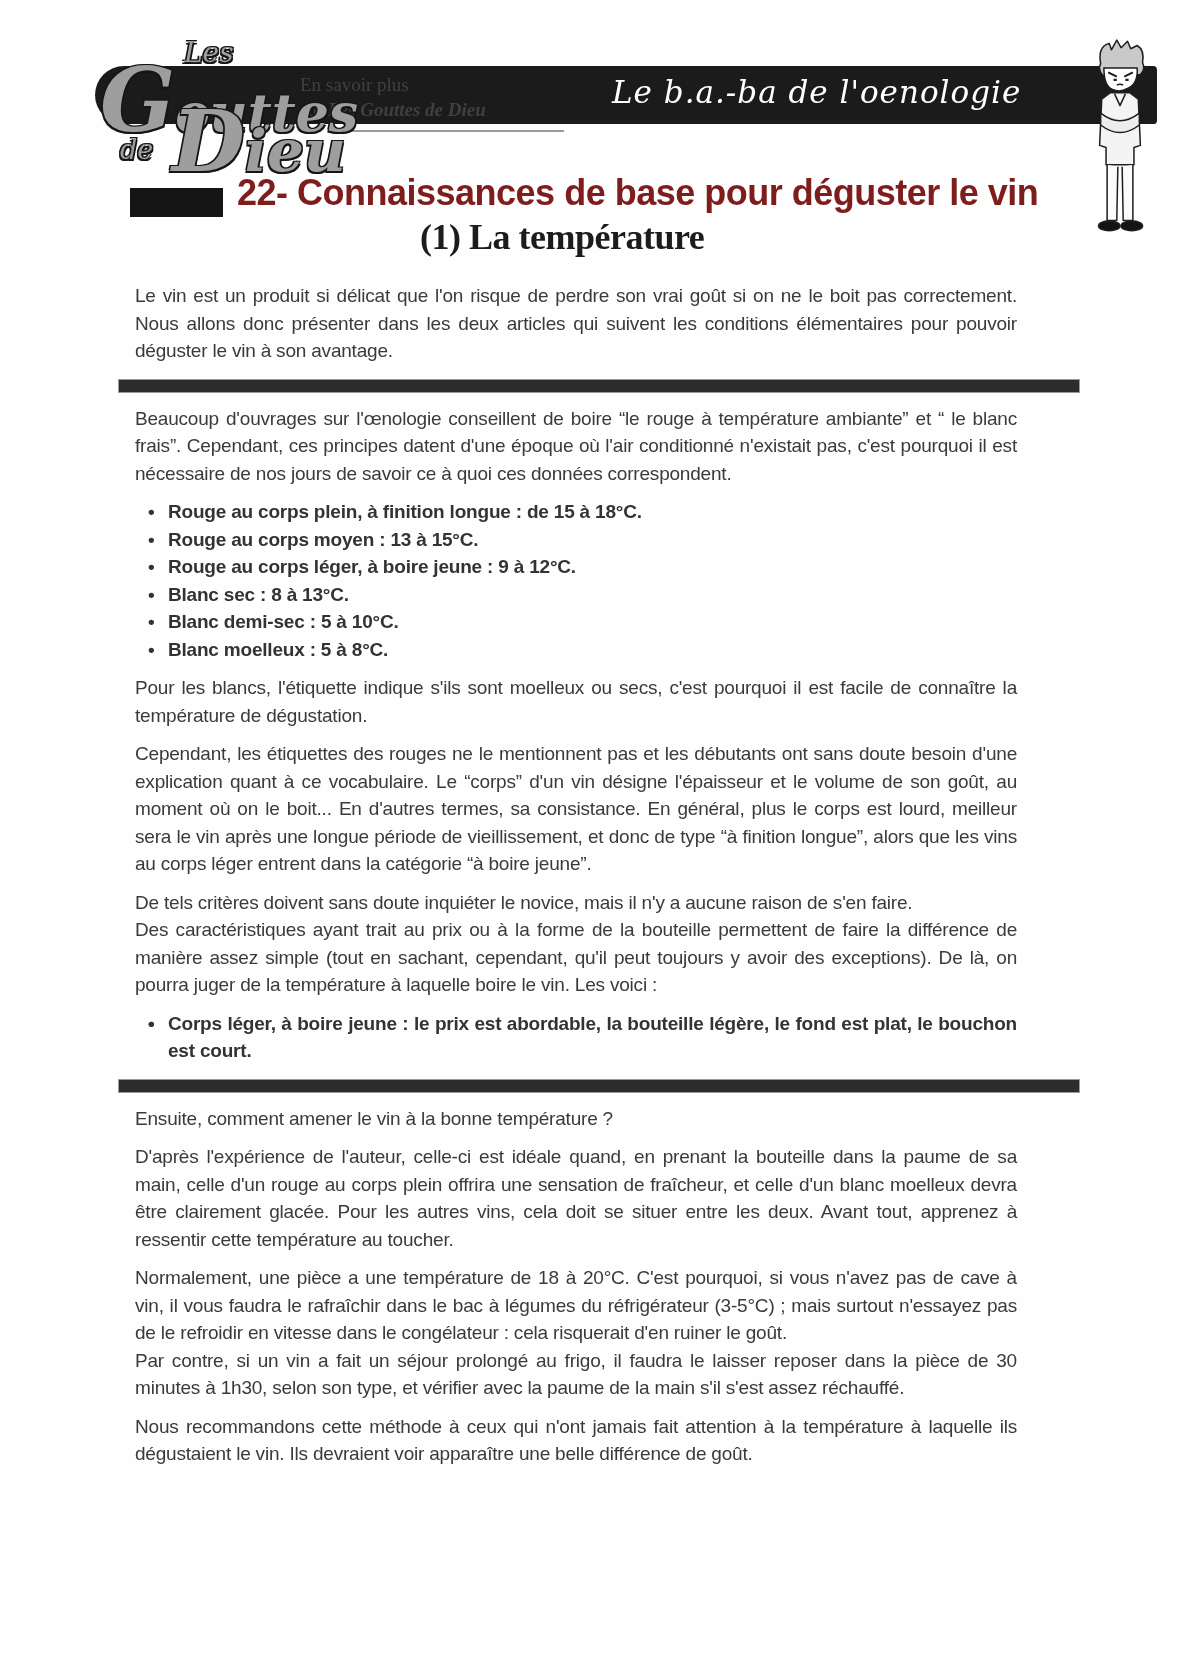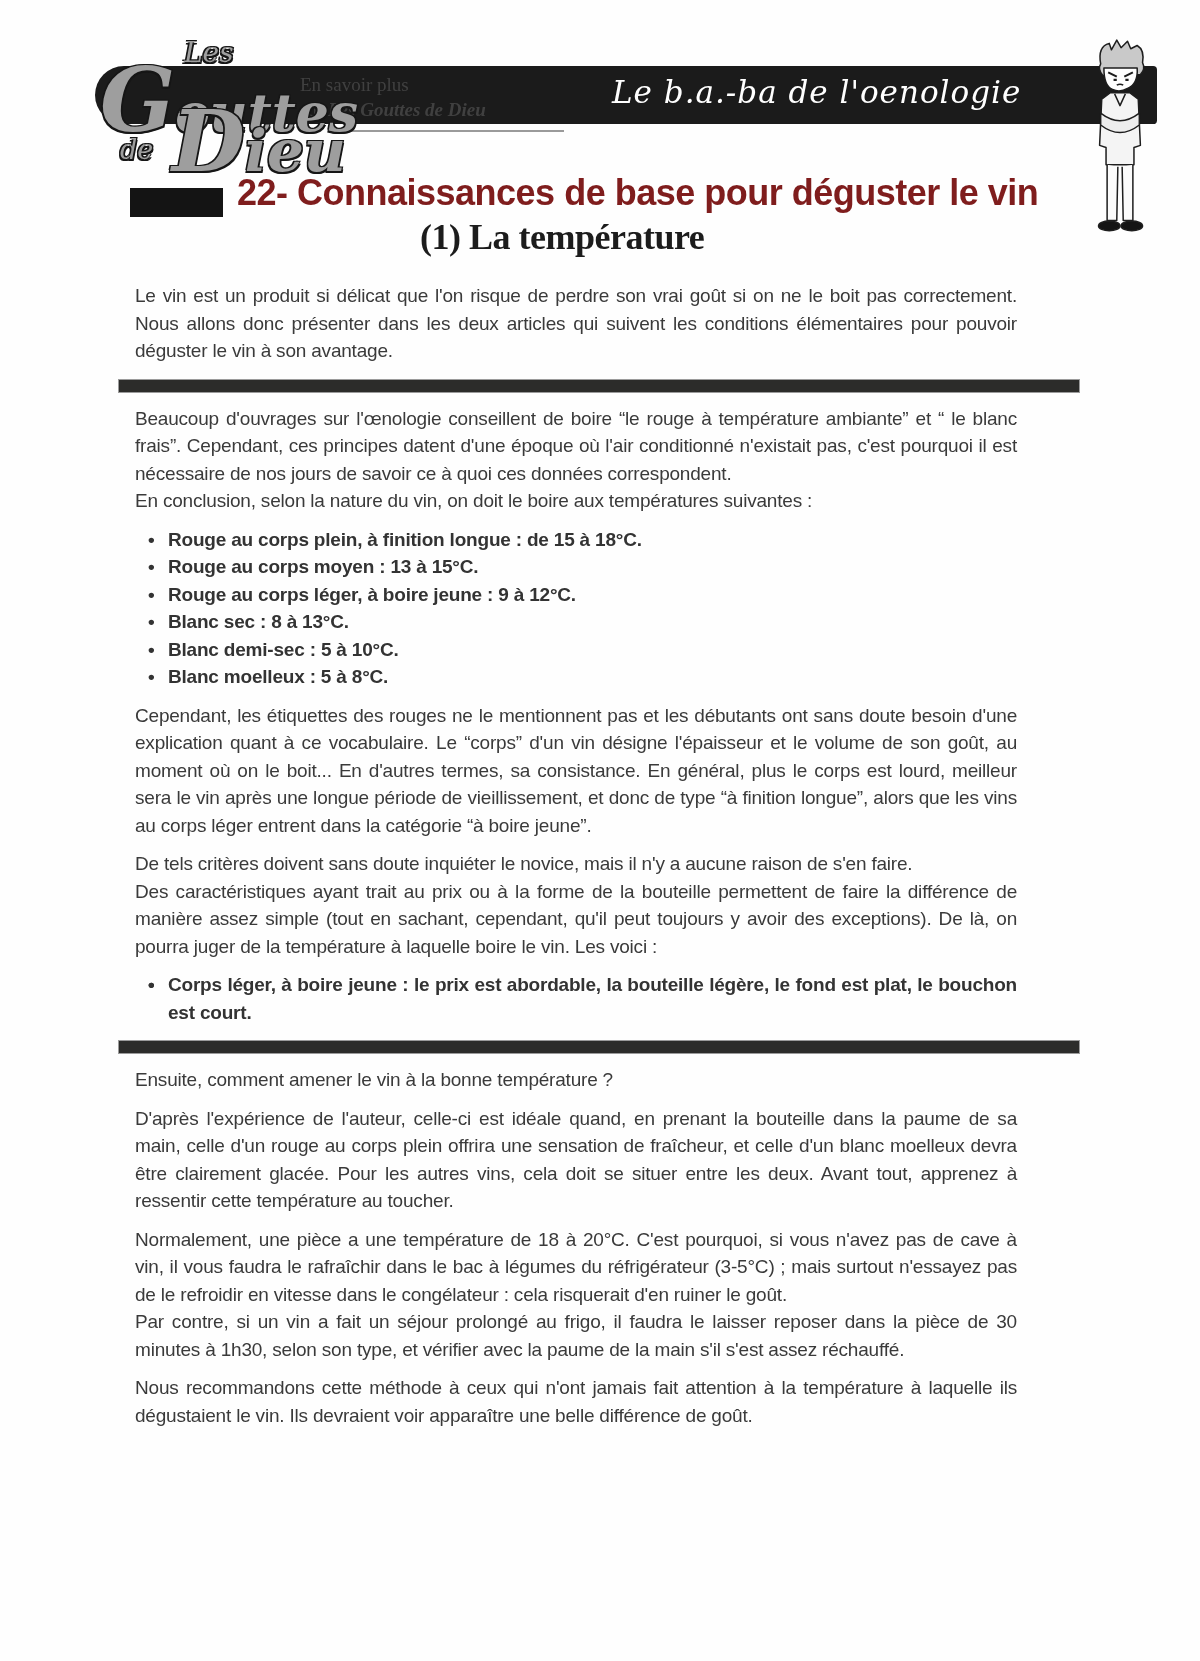--- a/index.html
+++ b/index.html
@@ -109,32 +109,32 @@
   <div class="title-line2">(1) La température</div>
 
   <div class="article">
 
     <div class="para">Le vin est un produit si délicat que l'on risque de perdre son vrai goût si on ne le boit pas correctement. Nous allons donc présenter dans les deux articles qui suivent les conditions élémentaires pour pouvoir déguster le vin à son avantage.</div>
 
     <div class="rule"></div>
 
     <div class="para">
       <div>Beaucoup d'ouvrages sur l'œnologie conseillent de boire “le rouge à température ambiante” et “ le blanc frais”. Cependant, ces principes datent d'une époque où l'air conditionné n'existait pas, c'est pourquoi il est nécessaire de nos jours de savoir ce à quoi ces données correspondent.</div>
-      <div>En conclusion, selon la nature du vin, on doit le boire aux températures suivantes :</div>
     </div>
 
     <div class="list temp-list">
         <div class="li"><span class="bullet">•</span><span>Rouge au corps plein, à finition longue : de 15 à 18°C.</span></div>
         <div class="li"><span class="bullet">•</span><span>Rouge au corps moyen : 13 à 15°C.</span></div>
         <div class="li"><span class="bullet">•</span><span>Rouge au corps léger, à boire jeune : 9 à 12°C.</span></div>
         <div class="li"><span class="bullet">•</span><span>Blanc sec : 8 à 13°C.</span></div>
         <div class="li"><span class="bullet">•</span><span>Blanc demi-sec : 5 à 10°C.</span></div>
         <div class="li"><span class="bullet">•</span><span>Blanc moelleux : 5 à 8°C.</span></div>
       </div>
 
+    <div class="para">Pour les blancs, l'étiquette indique s'ils sont moelleux ou secs, c'est pourquoi il est facile de connaître la température de dégustation.</div>
 
     <div class="para">Cependant, les étiquettes des rouges ne le mentionnent pas et les débutants ont sans doute besoin d'une explication quant à ce vocabulaire. Le “corps” d'un vin désigne l'épaisseur et le volume de son goût, au moment où on le boit... En d'autres termes, sa consistance. En général, plus le corps est lourd, meilleur sera le vin après une longue période de vieillissement, et donc de type “à finition longue”, alors que les vins au corps léger entrent dans la catégorie “à boire jeune”.</div>
 
     <div class="para">
       <div>De tels critères doivent sans doute inquiéter le novice, mais il n'y a aucune raison de s'en faire.</div>
       <div>Des caractéristiques ayant trait au prix ou à la forme de la bouteille permettent de faire la différence de manière assez simple (tout en sachant, cependant, qu'il peut toujours y avoir des exceptions). De là, on pourra juger de la température à laquelle boire le vin. Les voici :</div>
     </div>
 
     <div class="list bottle-list">
         <div class="li"><span class="bullet">•</span></div>

